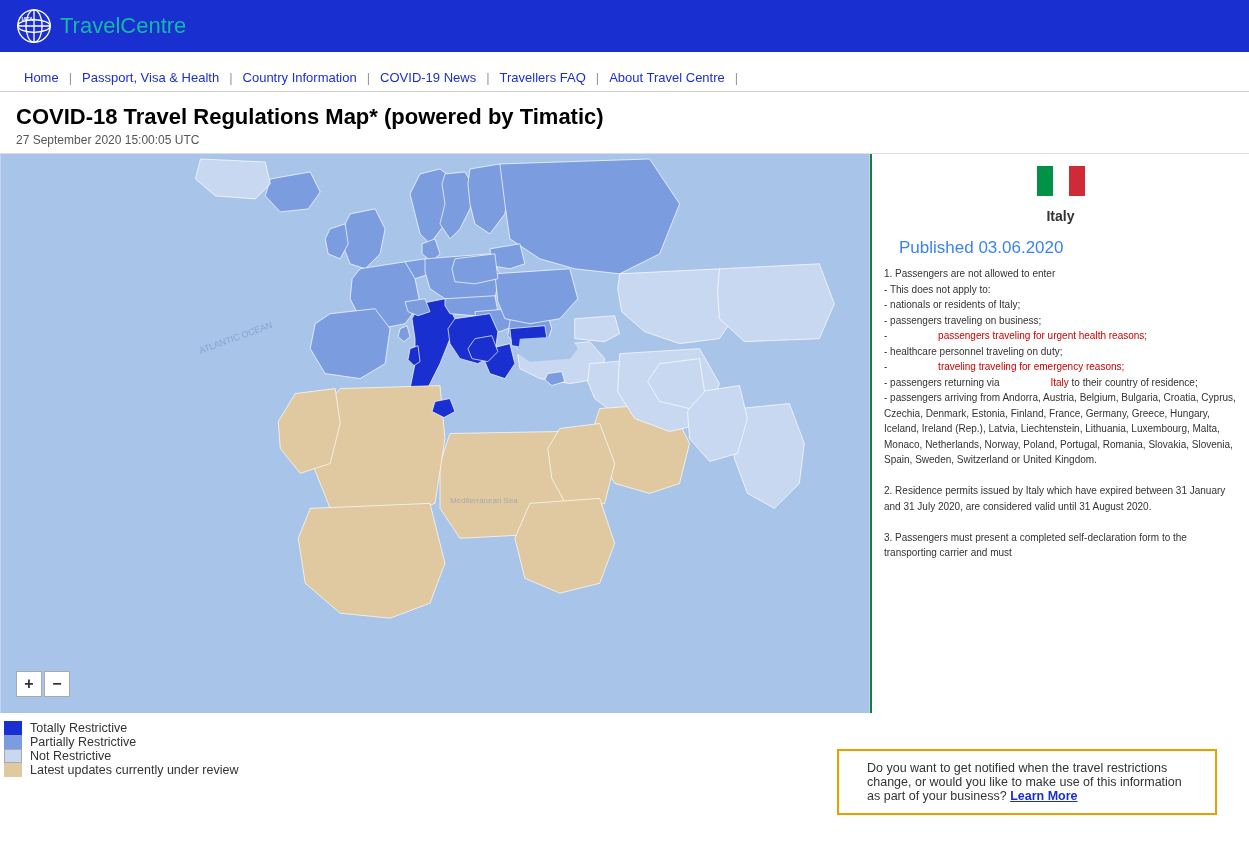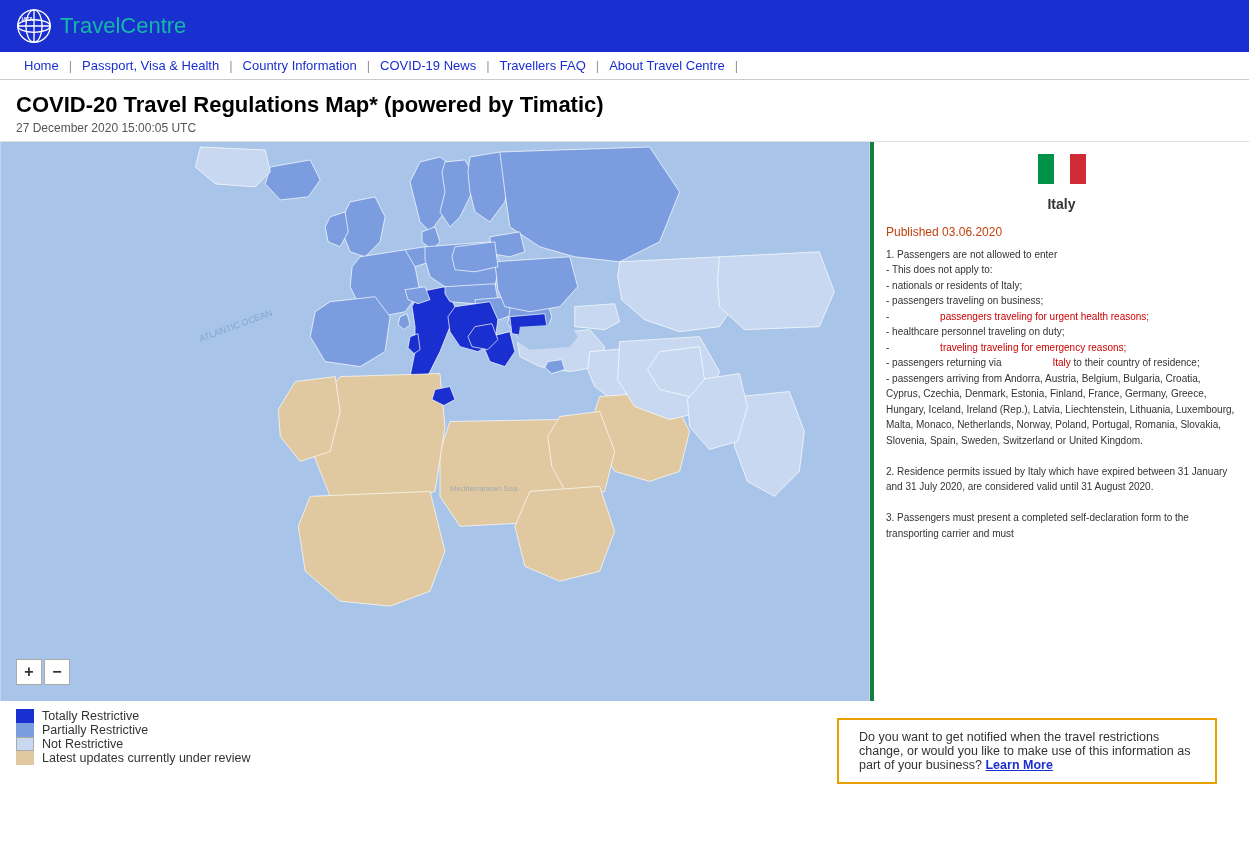--- a/index.html
+++ b/index.html
@@ -31,20 +31,21 @@
 
     
     .nav {
       background: #fff;
       border-bottom: 1px solid #ccc;
       padding: 6px 16px;
       display: flex;
       align-items: center;
       gap: 0;
       font-size: 13px;
+      margin-top: 12px;
     }
     .nav a {
       color: #1a2fcf;
       text-decoration: none;
       padding: 0 8px;
     }
     .nav-sep {
       color: #999;
       padding: 0 2px;
     }
@@ -104,21 +105,21 @@
       display: flex;
       align-items: center;
       justify-content: center;
       font-weight: bold;
       color: #333;
     }
 
     
     .info-panel {
       flex: 1;
-      border-left: 4px solid #15803d;
+      border-left: 2px solid #15803d;
       padding: 12px;
       overflow-y: auto;
       font-size: 12.5px;
       line-height: 1.5;
     }
 
     
     .country-flag-area {
       text-align: center;
       margin-bottom: 8px;
@@ -128,23 +129,24 @@
       width: 48px;
       height: 30px;
       margin-bottom: 4px;
     }
     .country-name {
       font-size: 14px;
       font-weight: bold;
       color: #333;
     }
     .published-date {
-      font-size: 12px;
-      color: #c2410c;
+      font-size: 17px;
+      color: #3b82f6;
       margin-bottom: 6px;
+      margin-left: 15px;
     }
     .info-text {
       font-size: 10px;
       color: #333;
       line-height: 1.55;
     }
     .info-text .highlight {
       color: #cc0000;
       margin-left: 48px;
     }
@@ -155,42 +157,42 @@
       font-size: 12.5px;
     }
     .legend-color {
       width: 18px;
       height: 14px;
       flex-shrink: 0;
     }
 
     
     .notification-box {
-      margin: 9px 16px 10px 0;
+      margin: 28px 16px 10px 0;
       border: 2px solid #e8a000;
-      padding: 10px 20px;
+      padding: 10px 28px;
       font-size: 12.5px;
       color: #333;
       max-width: 380px;
       margin-left: auto;
       margin-right: 16px;
     }
     .notification-box a {
       color: #1a2fcf;
       font-weight: bold;
     }
 
     .bottom-area {
       display: flex;
       align-items: flex-start;
       padding: 8px 0;
     }
     .legend-col {
       flex: 0 0 280px;
-      padding-left: 16px;
+      padding-left: 4px;
     }
     .notif-col {
       flex: 1;
       padding-right: 16px;
     }
   </style>
 </head>
 <body>
 
 <div class="header">
@@ -216,22 +218,22 @@
   <span class="nav-sep">|</span>
   <a href="#">COVID-19 News</a>
   <span class="nav-sep">|</span>
   <a href="#">Travellers FAQ</a>
   <span class="nav-sep">|</span>
   <a href="#">About Travel Centre</a>
   <span class="nav-sep">|</span>
 </div>
 
 <div class="page-title-area">
-  <div class="page-title">COVID-20 Travel Regulations Map* (powered by Timatic)</div>
-  <div class="page-subtitle">27 December 2020 15:00:05 UTC</div>
+  <div class="page-title">COVID-18 Travel Regulations Map* (powered by Timatic)</div>
+  <div class="page-subtitle">27 September 2020 15:00:05 UTC</div>
 </div>
 
 <div class="main-layout">
 
   <div class="map-area">
     <svg class="map-svg" viewBox="0 0 870 560" xmlns="http://www.w3.org/2000/svg">
 
       <rect width="870" height="560" fill="#a8c4e8"></rect>
 
       <path d="M420,20 L440,15 L460,30 L455,50 L445,70 L430,90 L420,80 L415,60 L410,40 Z" fill="#7b9de0" stroke="white" stroke-width="0.7"></path>

